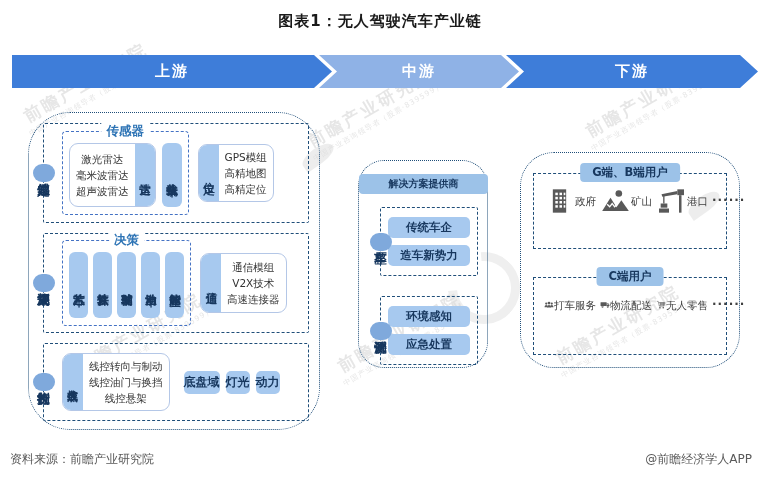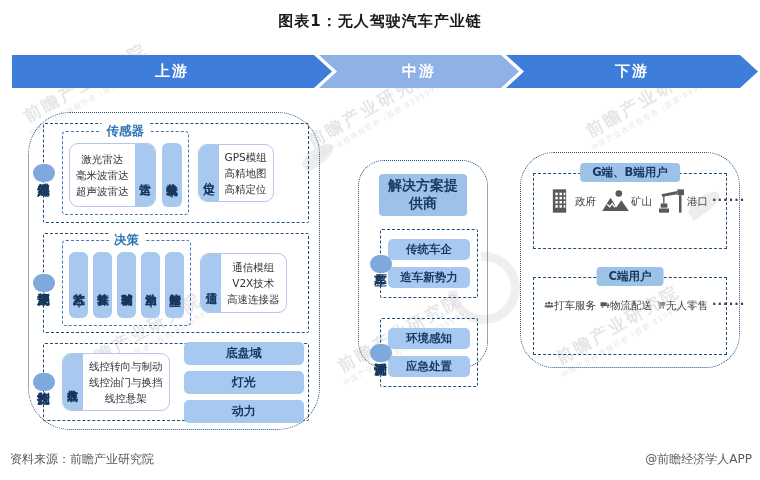--- a/index.html
+++ b/index.html
@@ -72,22 +72,22 @@
   .up-section { position:absolute; left:14px; right:10px; }
   .sec1 { top:10px;  height:100px; }
   .sec2 { top:120px; height:100px; }
   .sec3 { top:230px; height:78px; }
   .sec-flex { position:absolute; inset:0; display:flex; align-items:center; gap:9px; padding:6px 4px 6px 18px; }
 
   .hpill { background:#a7c9ef; color:#17375e; font-weight:bold; font-size:12px;
     border-radius:5px; text-align:center; padding:3px 0; }
 
   
-  .mid-header { margin:13px auto 0; width:88px; background:#9cc2e8; color:#17375e;
-    font-weight:bold; font-size:14px; text-align:center; border-radius:4px; padding:3px 8px; }
+  .mid-header { margin:13px auto 0; width:129px; background:#9cc2e8; color:#17375e;
+    font-weight:bold; font-size:10px; text-align:center; border-radius:4px; padding:3px 8px; }
   .mid-sub { margin:13px 9px 0 21px; padding:9px 7px; display:flex; flex-direction:column; gap:7px; }
   .mid-sub .hpill { width:100%; font-size:11.5px; }
 
   
   .down-sub { position:relative; margin:0 12px; border:1.2px dashed #1f4e79; padding:12px 6px 6px 10px; }
   .down-sub-1 { margin-top:20px; height:76px; }
   .down-sub-2 { margin-top:28px; height:78px; }
   .down-title { position:absolute; top:-11px; left:50%; transform:translateX(-50%);
     background:#9cc2e8; color:#17375e; font-weight:bold; font-size:11.5px;
     border-radius:4px; padding:2px 12px; white-space:nowrap; z-index:3; }
@@ -204,21 +204,21 @@
       <div class="vpill side-pill">控制执行</div>
       <div class="sec-flex" style="gap:14px;">
         <div class="combo" style="height:58px;">
           <div class="combo-tag" style="font-size:10.5px;">线控底盘</div>
           <div class="combo-list">
             <div>线控转向与制动</div>
             <div>线控油门与换挡</div>
             <div>线控悬架</div>
           </div>
         </div>
-        <div style="display:flex; flex-direction:column; gap:6px; flex:1;">
+        <div style="display:flex; flex-direction:row; gap:6px; flex:1;">
           <div class="hpill">底盘域</div>
           <div class="hpill">灯光</div>
           <div class="hpill">动力</div>
         </div>
       </div>
     </div>
   </div>
 
   <div class="panel panel-mid">
     <div class="mid-header">解决方案提供商</div>

